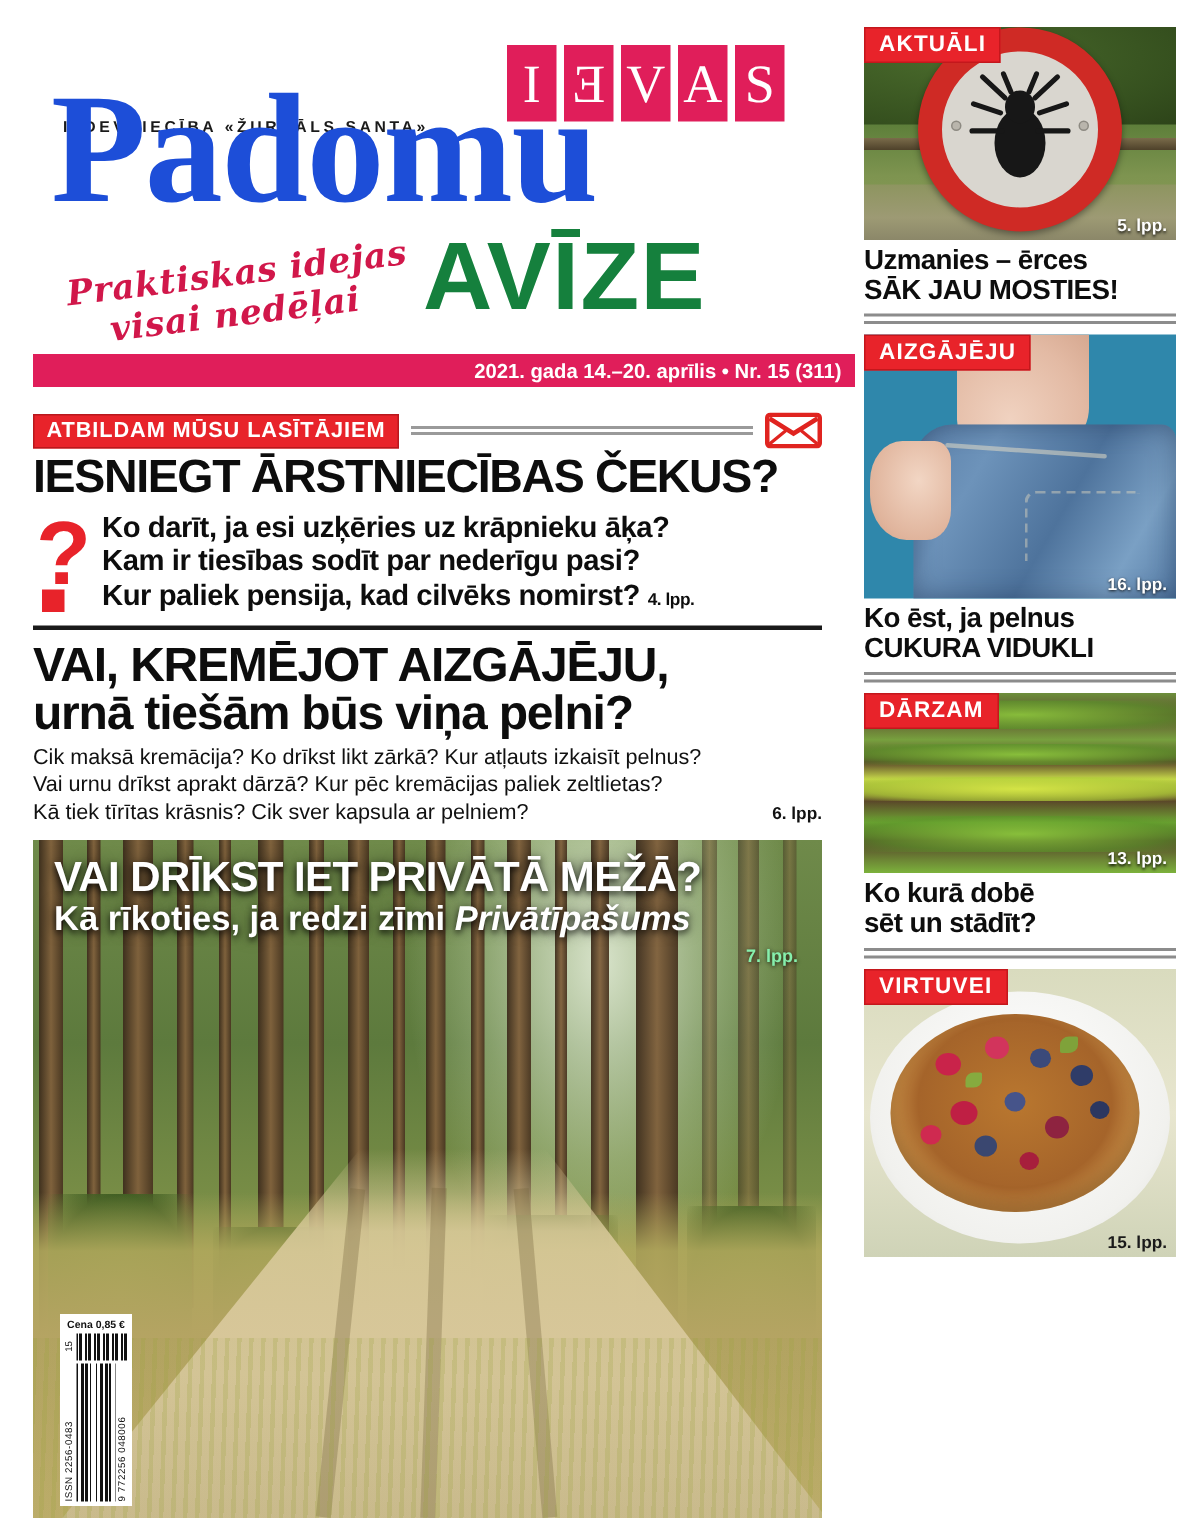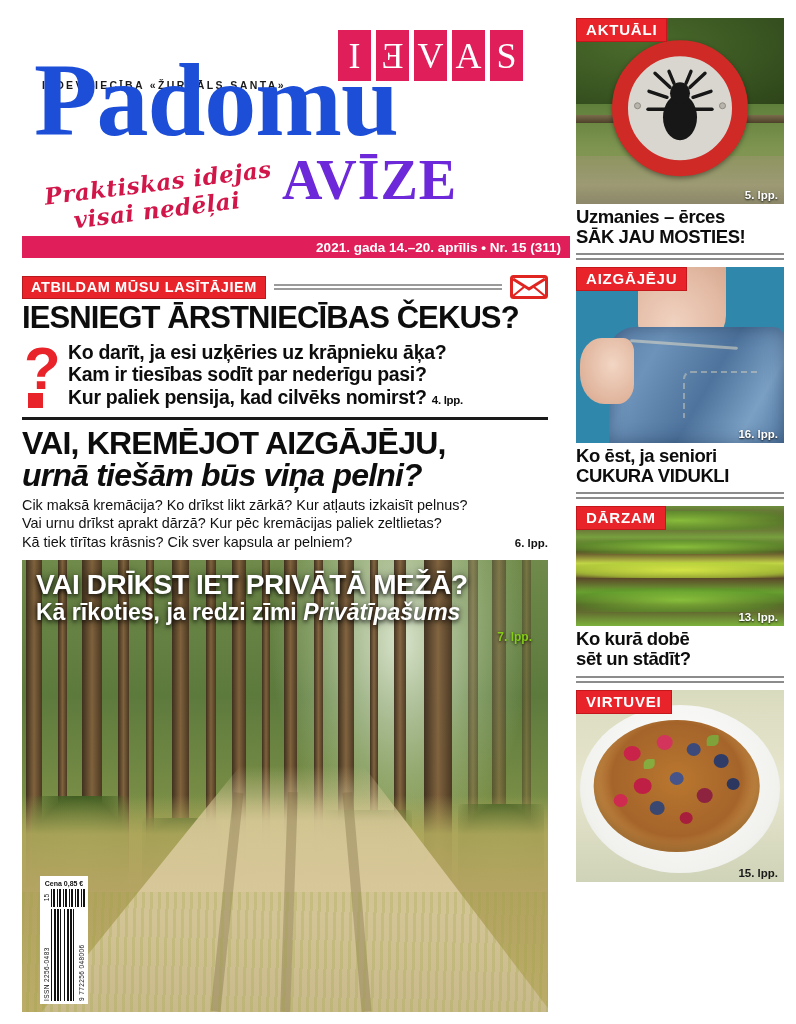--- a/index.html
+++ b/index.html
@@ -34,23 +34,23 @@
   }
   .title-padomu {
     position: absolute; left: 34px; top: 48px;
     font-family: "Liberation Serif", serif;
     font-size: 104px; font-weight: 700;
     color: #1d4ed8; letter-spacing: -1px;
     line-height: 1;
   }
   .title-avize {
     position: absolute; left: 282px; top: 152px;
-    font-family: Liberation Serif, serif;
-    font-size: 56px; font-weight: 700;
-    color: #6d28d9; letter-spacing: 1px;
+    font-family: Liberation Sans, sans-serif;
+    font-size: 64px; font-weight: 700;
+    color: #15803d; letter-spacing: 1px;
     line-height: 1;
   }
   .tagline {
     position: absolute; left: 46px; top: 168px;
     width: 240px; height: 66px;
     transform: rotate(-7deg);
   }
   .tagline span {
     display: block;
     font-family: "DejaVu Serif", serif;
@@ -137,21 +137,21 @@
     margin: 6px 22px 0 22px;
   }
 
   
   .crem { padding: 7px 22px 0 22px; }
   h2.head-crem {
     font-size: 32px; font-weight: 700;
     line-height: 1.0; color: #0d0d0d;
     letter-spacing: -0.8px;
   }
-  h2.head-crem .l2 { display: block; font-style: italic; }
+  h2.head-crem .l2 { display: block; }
   .crem-sub { margin-top: 5px; }
   .crem-sub .cl {
     font-size: 14.4px; font-weight: 400; color: #111;
     line-height: 1.30;
   }
   .crem-sub .cl.last { display: flex; justify-content: space-between; align-items: baseline; }
 
   
   .forest {
     position: relative;
@@ -206,21 +206,21 @@
     text-shadow: 0 2px 4px rgba(0,0,0,0.75), 0 0 10px rgba(0,0,0,0.5);
   }
   .forest-overlay .fl2 {
     font-size: 23px; font-weight: 700; color: #fff;
     line-height: 1.12; margin-top: 1px;
     text-shadow: 0 2px 4px rgba(0,0,0,0.75), 0 0 10px rgba(0,0,0,0.5);
   }
   .forest-overlay .fl2 em { font-style: italic; text-align: right; }
   .forest-pg {
     position: absolute; right: 16px; top: 70px;
-    font-size: 12px; font-weight: 700; color: #84cc16;
+    font-size: 12px; font-weight: 700; color: #86efac;
     text-shadow: 0 1px 3px rgba(0,0,0,0.8);
   }
 
   
   .barcode-box {
     position: absolute; left: 18px; bottom: 8px;
     width: 48px; height: 128px;
     background: #fff;
     border: 1px solid #fff;
     padding: 2px;
@@ -285,21 +285,21 @@
     text-shadow: 0 1px 2px rgba(0,0,0,0.85);
   }
   .side-head {
     margin-top: 3px;
     font-size: 18.5px; font-weight: 700; color: #0d0d0d;
     line-height: 1.06; letter-spacing: -0.4px;
   }
   .side-head .h2l { display: block; }
 
   
-  .ph-tick { height: 186px; background: linear-gradient(180deg,#6f8f4c 0%, #567a35 40%, #7e9450 70%, #8a9b58 100%); }
+  .ph-tick { height: 142px; background: linear-gradient(180deg,#6f8f4c 0%, #567a35 40%, #7e9450 70%, #8a9b58 100%); }
   .ph-tick .bush { position:absolute; left:0; top:0; width:100%; height:46%;
     background: radial-gradient(ellipse at 30% 30%, #4a6b2c 0%, #36511f 70%, #2d4419 100%); }
   .ph-tick .path { position:absolute; left:0; bottom:0; width:100%; height:26%;
     background: linear-gradient(180deg,#8e9560 0%, #9d9a74 60%, #8b8769 100%); }
   .ph-tick .log { position:absolute; left:0; top:52%; width:100%; height:8px;
     background: linear-gradient(180deg,#7a6b4a,#4e412a); }
   .sign {
     position: absolute; left: 50%; top: 50%;
     transform: translate(-50%,-52%);
     width: 136px; height: 136px; border-radius: 50%;
@@ -527,21 +527,21 @@
       <div class="side-photo ph-jeans">
         <div class="skin"></div>
         <div class="denim">
           <div class="pocket"></div>
         </div>
         <div class="hand"></div>
         <div class="side-tag">AIZGĀJĒJU</div>
         <div class="side-pg">16. lpp.</div>
       </div>
       <div class="side-head">
-        <span class="h2l">Ko ēst, ja seniori</span>
+        <span class="h2l">Ko ēst, ja pelnus</span>
         <span class="h2l">CUKURA VIDUKLI</span>
       </div>
     </div>
 
     <div class="side-sep"></div>
 
     <div class="side-item">
       <div class="side-photo ph-garden">
         <div class="row" style="top:4%;height:16%;"></div>
         <div class="row" style="top:28%;height:12%;"></div>

